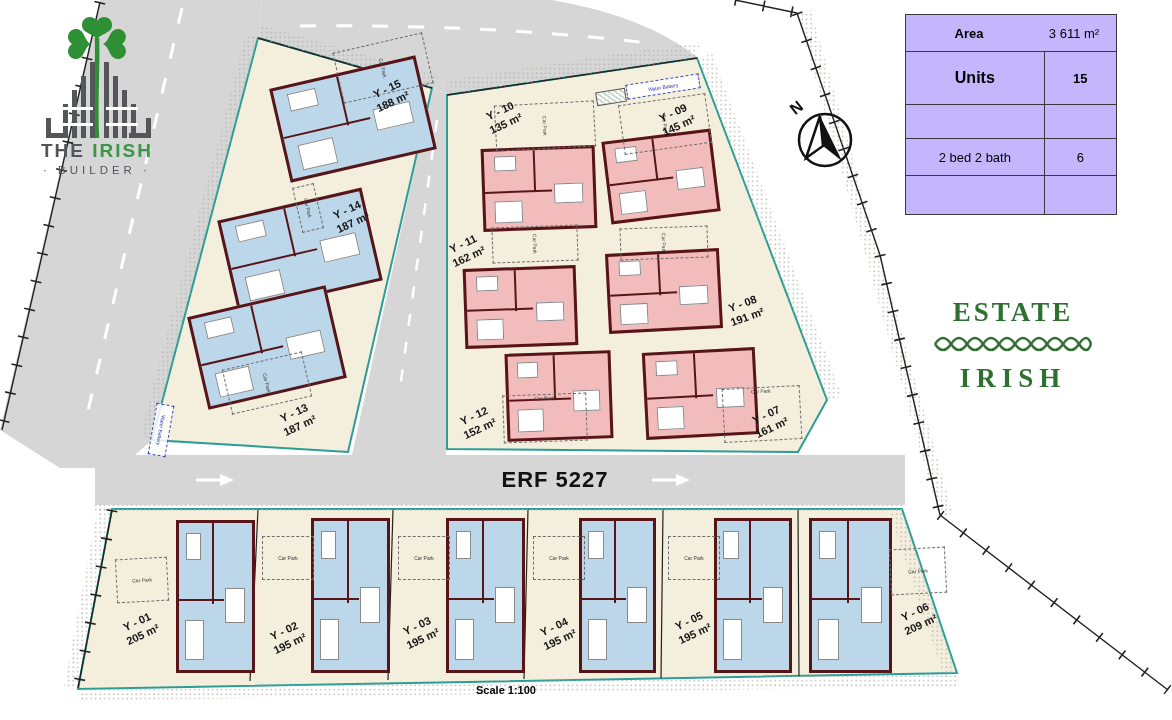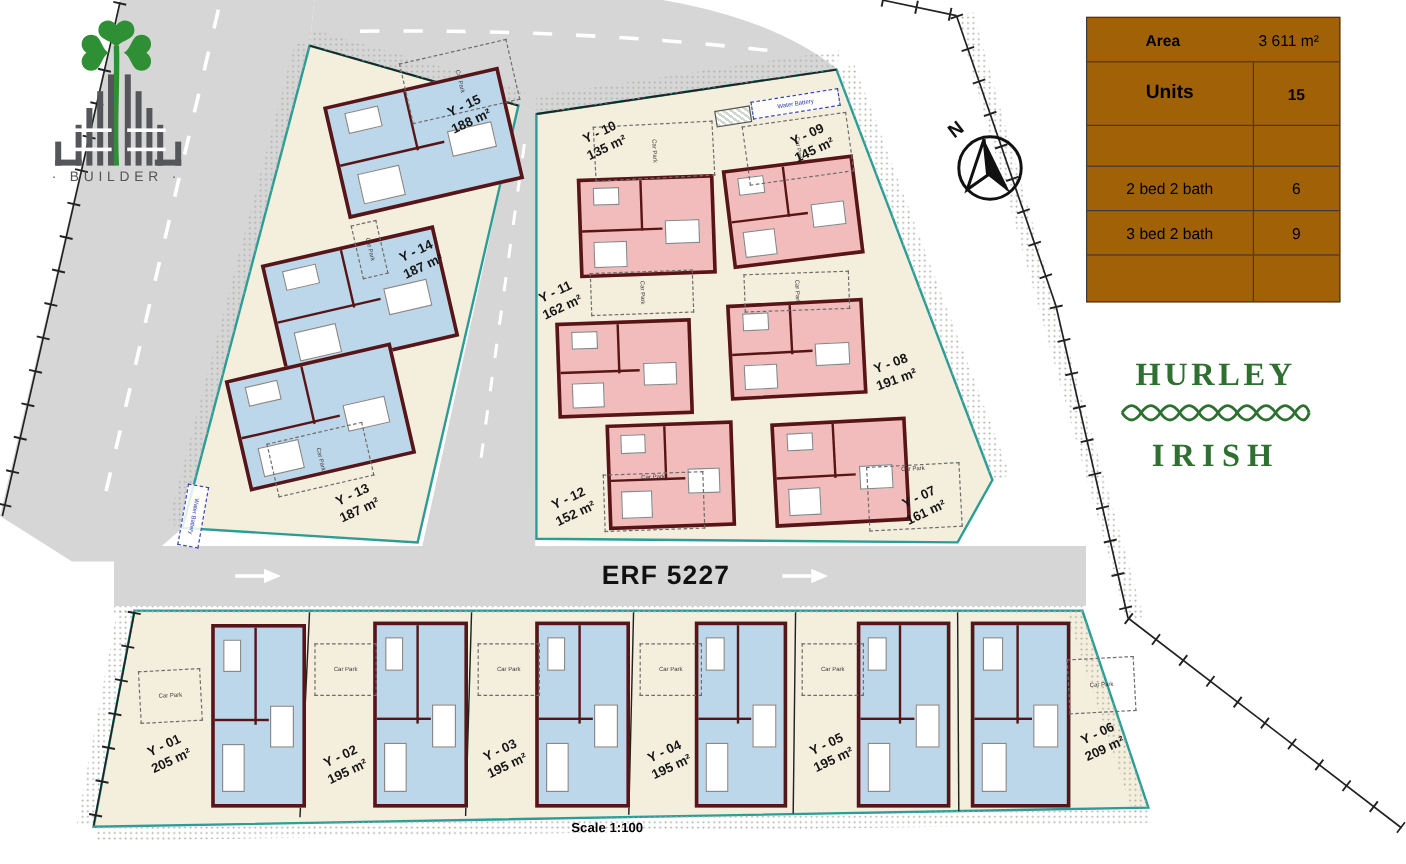--- a/index.html
+++ b/index.html
@@ -24,21 +24,21 @@
            display:flex;align-items:center;justify-content:center;color:#3c3c3c;font-size:5px;}
   .carpark.cpv span{writing-mode:vertical-rl;}
   
   .wbat{position:absolute;border:1px dashed #3848ae;background:rgba(255,255,255,.85);
         color:#2c3cae;font-size:5px;display:flex;align-items:center;justify-content:center;
         box-sizing:border-box;}
   .wbat.v span{writing-mode:vertical-rl;}
   .hatchbox{position:absolute;border:1px solid #555;
      background:repeating-linear-gradient(45deg,#cfd8cf 0 2px,#fff 2px 4px);}
   
-  .tbl{position:absolute;left:905px;top:14px;width:210px;border:1.6px solid #3a3a3a;background:#a16207;}
+  .tbl{position:absolute;left:905px;top:14px;width:210px;border:1.6px solid #3a3a3a;background:#c4b5fd;}
   .tbl .row{display:flex;border-top:1.4px solid #3a3a3a;align-items:center;}
   .tbl .row:first-child{border-top:none;}
   .tbl .c1{width:66%;text-align:center;box-sizing:border-box;}
   .tbl .c2{width:34%;text-align:center;}
   .tbl .div .c1{border-right:1.4px solid #3a3a3a;align-self:stretch;
                 display:flex;align-items:center;justify-content:center;}
   .fs13{font-size:13px;} .b{font-weight:700;}
   
   .logo-text{position:absolute;left:20px;top:140px;width:154px;text-align:center;}
   .logo-line1{font-size:19px;font-weight:700;letter-spacing:2px;color:#54555a;}
@@ -152,59 +152,56 @@
       <rect x="124" y="110" width="5" height="20"></rect>
   </g>
   <g fill="#fff">
     <rect x="39" y="99" width="32" height="3"></rect>
       <rect x="84" y="99" width="32" height="3"></rect>
     <rect x="39" y="115" width="32" height="3"></rect>
       <rect x="84" y="115" width="32" height="3"></rect>
   </g>
 </svg>
 <div class="logo-text">
+  <div class="logo-line1"><span>THE</span>&nbsp;<span class="grn">IRISH</span></div>
   <div class="logo-line2">· BUILDER ·</div>
 </div>
 
 <div class="tbl">
   <div class="row" style="height:36px">
     <div class="c1 b fs13">Area</div>
     <div class="c2 fs13" style="width:44%">3 611 m²</div>
   </div>
   <div class="row div" style="height:52px">
     <div class="c1 b" style="font-size:16px">Units</div>
     <div class="c2 b fs13">15</div>
   </div>
   <div class="row div" style="height:33px">
     <div class="c1"></div>
       <div class="c2"></div>
   </div>
   <div class="row div" style="height:36px">
     <div class="c1 fs13">2 bed 2 bath</div>
     <div class="c2 fs13">6</div>
-  </div>
-  <div class="row div" style="height:36px">
-    <div class="c1 fs13">3 bed 2 bath</div>
-    <div class="c2 fs13">9</div>
   </div>
   <div class="row div" style="height:38px">
     <div class="c1"></div>
       <div class="c2"></div>
   </div>
 </div>
 
 <svg class="abs" style="left:778px;top:86px" width="84" height="90" viewBox="0 0 84 90">
   <text x="14" y="28" font-size="16" font-weight="bold" fill="#111" transform="rotate(-38 18 24)">N</text>
   <circle cx="47" cy="54" r="26" fill="none" stroke="#111" stroke-width="2.5"></circle>
   <path d="M42,30 L28,72 L45,60 Z" fill="none" stroke="#111" stroke-width="2.5"></path>
   <path d="M42,30 L45,60 L64,75 Z" fill="#111"></path>
 </svg>
 
 <div class="estate">
-  <div class="l">HURLEY</div>
+  <div class="l">ESTATE</div>
   <svg width="160" height="24" viewBox="0 0 160 24" style="margin:2px 0">
     <path d="M2,12 Q10,0 18,12 T34,12 T50,12 T66,12 T82,12 T98,12 T114,12 T130,12 T146,12 T158,12" fill="none" stroke="#2e7030" stroke-width="2.4"></path>
     <path d="M2,12 Q10,24 18,12 T34,12 T50,12 T66,12 T82,12 T98,12 T114,12 T130,12 T146,12 T158,12" fill="none" stroke="#2e7030" stroke-width="2.4"></path>
   </svg>
   <div class="l l3">IRISH</div>
 </div>
 
 <div class="house blue" style="left:278px;top:71px;width:150px;height:96px;transform:rotate(-13deg)">
     <i class="wv"></i>
     <i class="wh"></i>

